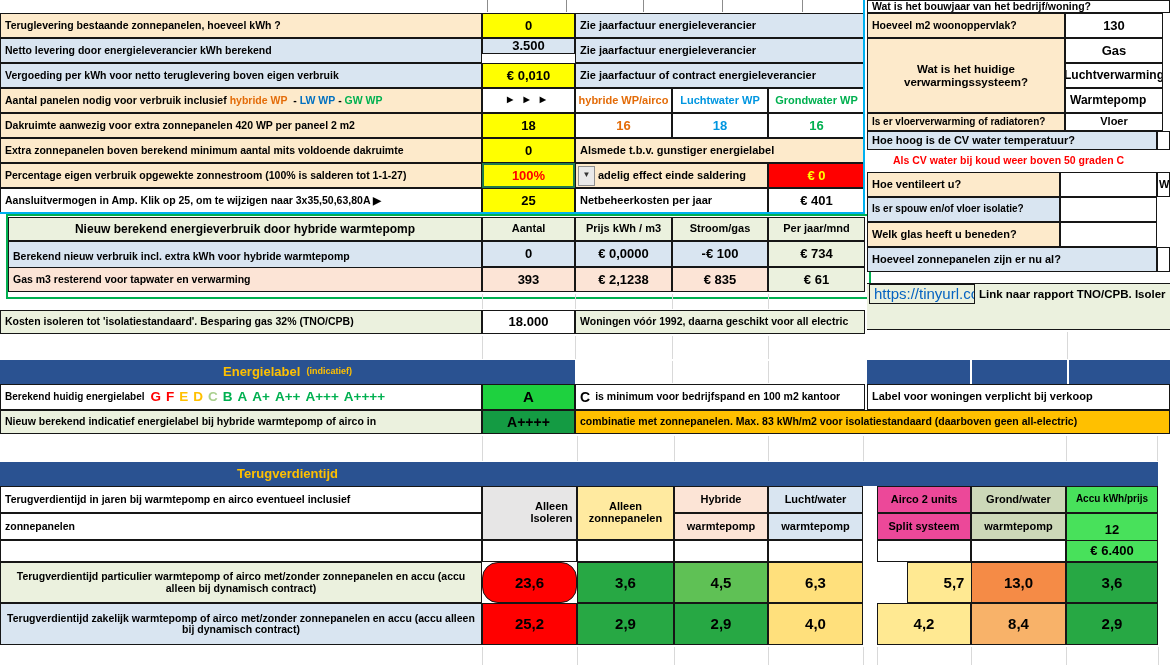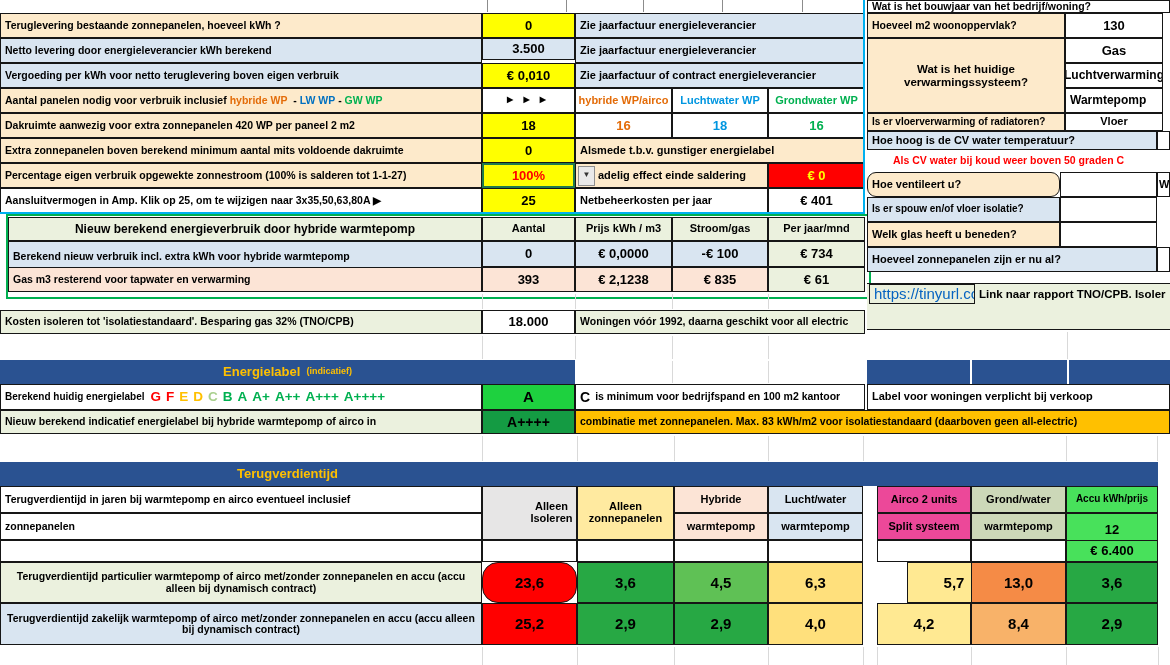--- a/index.html
+++ b/index.html
@@ -58,21 +58,21 @@
   <div class="c yel ctr v" style="left:482px;top:13px;width:93px;height:25px;">
       <span>0</span>
     </div>
   <div class="c lb" style="left:575px;top:13px;width:290px;height:25px;">
       <span>Zie jaarfactuur energieleverancier</span>
     </div>
 
   <div class="c lb lab" style="left:0;top:38px;width:482px;height:25px;">
       <span>Netto levering door energieleverancier kWh berekend</span>
     </div>
-  <div class="c lb ctr v" style="left:482px;top:38px;width:93px;height:22px;">
+  <div class="c lb ctr v" style="left:482px;top:38px;width:93px;height:16px;">
       <span>3.500</span>
     </div>
   <div class="c lb" style="left:575px;top:38px;width:290px;height:25px;">
       <span>Zie jaarfactuur energieleverancier</span>
     </div>
 
   <div class="c lb lab" style="left:0;top:63px;width:482px;height:25px;">
       <span>Vergoeding per kWh voor netto teruglevering boven eigen verbruik</span>
     </div>
   <div class="c yel ctr v" style="left:482px;top:63px;width:93px;height:25px;">
@@ -432,21 +432,21 @@
 
   <div class="c lb" style="left:867px;top:131px;width:290px;height:19px;">
       <span>Hoe hoog is de CV water temperatuur?</span>
     </div>
   <div class="c" style="left:1157px;top:131px;width:13px;height:19px;"></div>
 
   <div class="c nb red-text" style="left:867px;top:150px;width:303px;height:22px;padding-left:26px;font-size:10.5px;">
       <span>Als CV water bij koud weer boven 50 graden C</span>
     </div>
 
-  <div class="c tan" style="left:867px;top:172px;width:193px;height:25px;border-radius:9px;">
+  <div class="c tan" style="left:867px;top:172px;width:193px;height:25px;">
       <span>Hoe ventileert u?</span>
     </div>
   <div class="c" style="left:1060px;top:172px;width:97px;height:25px;"></div>
   <div class="c" style="left:1157px;top:172px;width:13px;height:25px;padding:0 1px;">
       <span>W</span>
     </div>
 
   <div class="c lb rlab" style="left:867px;top:197px;width:193px;height:25px;">
       <span>Is er spouw en/of vloer isolatie?</span>
     </div>

